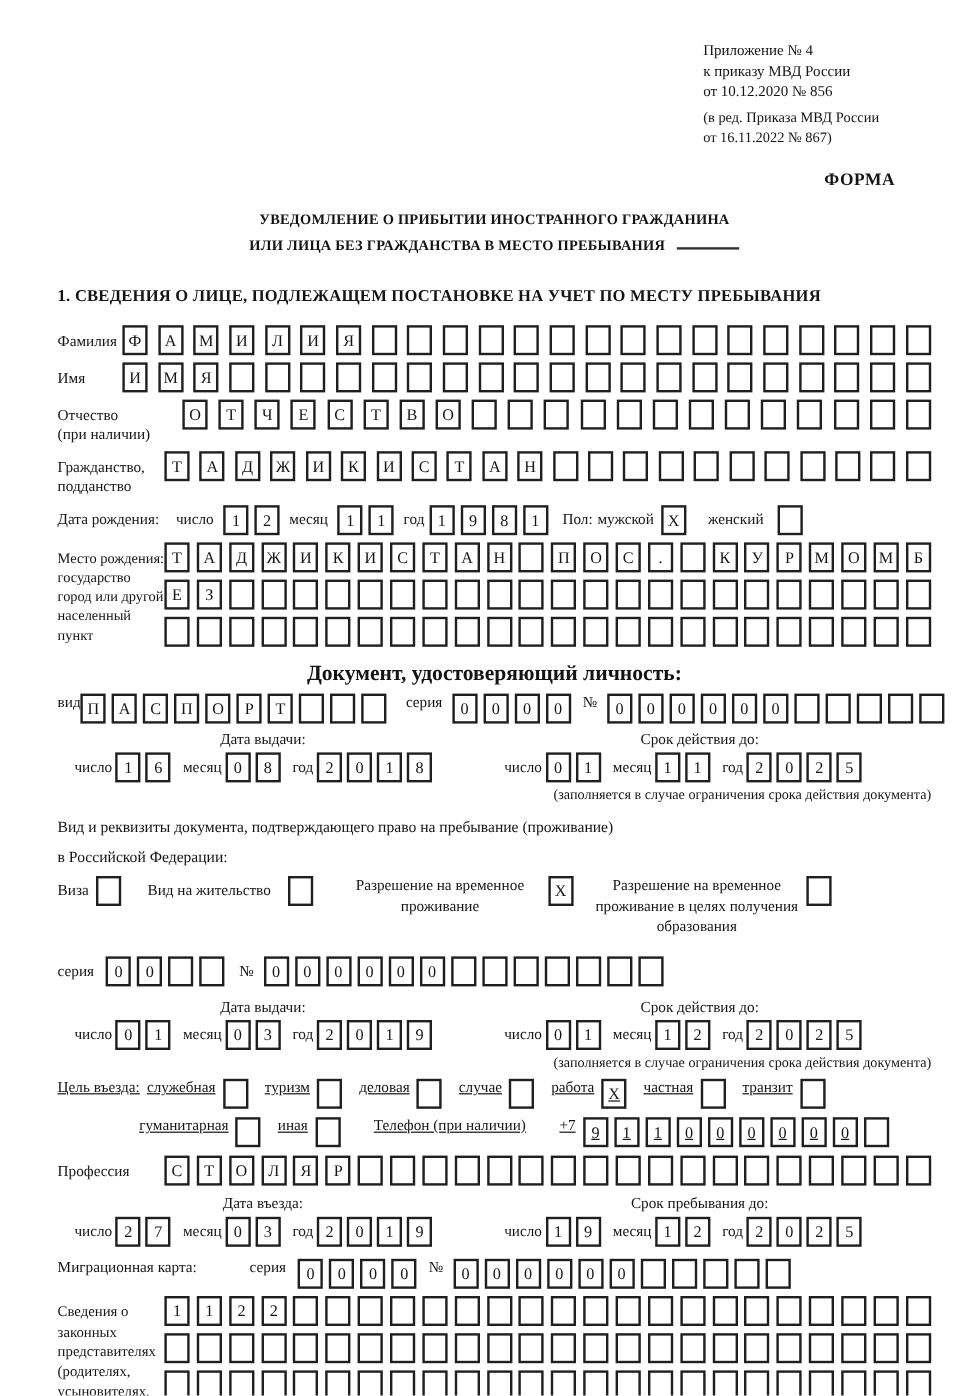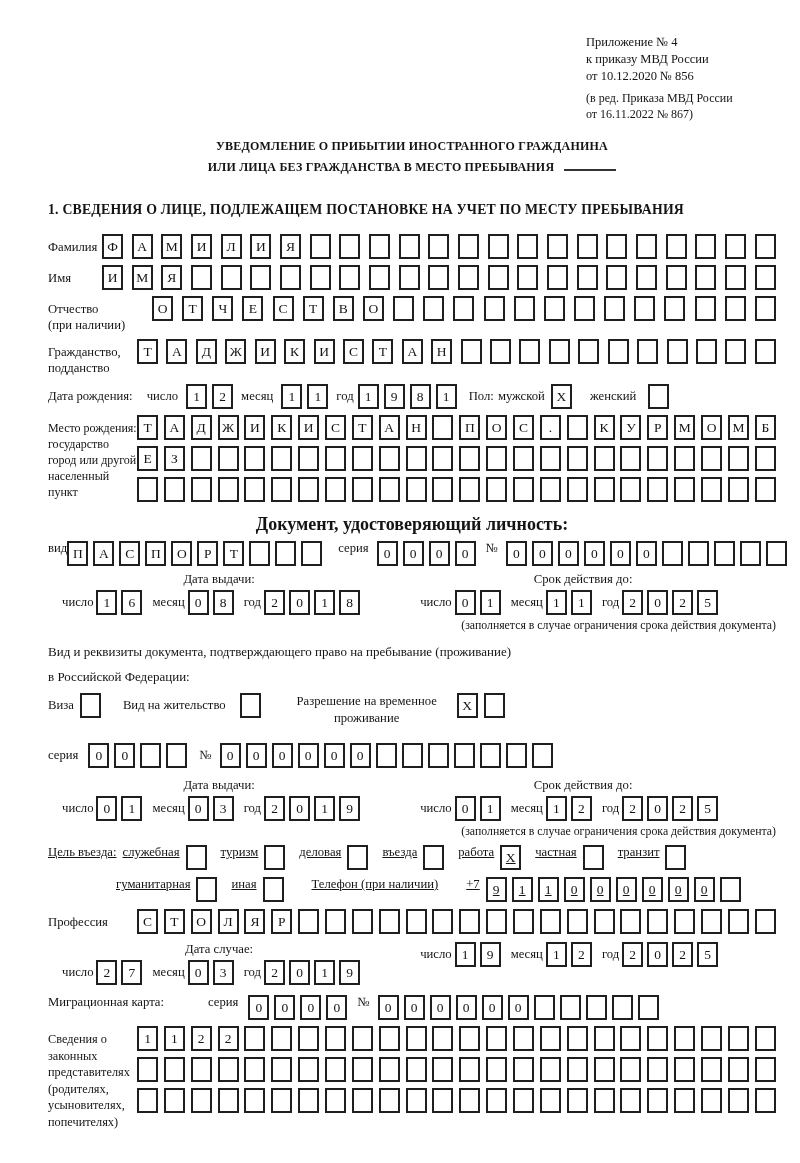--- a/index.html
+++ b/index.html
@@ -61,20 +61,21 @@
 
   <div class="appendix">
     <div>Приложение № 4</div>
     <div>к приказу МВД России</div>
     <div>от 10.12.2020 № 856</div>
     <div class="sub">
       <div>(в ред. Приказа МВД России</div>
       <div>от 16.11.2022 № 867)</div>
     </div>
   </div>
+  <div class="forma">ФОРМА</div>
 
   <div class="title">
     <div>УВЕДОМЛЕНИЕ О ПРИБЫТИИ ИНОСТРАННОГО ГРАЖДАНИНА</div>
     <div><span>ИЛИ ЛИЦА БЕЗ ГРАЖДАНСТВА В МЕСТО ПРЕБЫВАНИЯ</span><span class="blank-line"></span></div>
   </div>
 
   <div class="sec-heading">1. СВЕДЕНИЯ О ЛИЦЕ, ПОДЛЕЖАЩЕМ ПОСТАНОВКЕ НА УЧЕТ ПО МЕСТУ ПРЕБЫВАНИЯ</div>
 
   <div class="frow">
     <div class="flabel" style="width:54px">Фамилия</div>
@@ -412,20 +413,21 @@
         <span class="cell"></span>
       </div>
     <span class="opt-simple" style="margin-left:22px">Вид на жительство</span>
     <div class="cells optbox" style="margin-left:14px">
         <span class="cell"></span>
       </div>
     <div class="opt-multi" style="width:168px;margin-left:22px">Разрешение на временное проживание</div>
     <div class="cells optbox">
         <span class="cell">X</span>
       </div>
+    <div class="opt-multi" style="width:170px;margin-left:18px">Разрешение на временное проживание в целях получения образования</div>
     <div class="cells optbox">
         <span class="cell"></span>
       </div>
   </div>
 
   <div class="frow" style="align-items:center;margin-top:16px">
     <span class="inline-lbl" style="padding-top:0;margin-right:10px">серия</span>
     <div class="cells">
         <span class="cell">0</span>
         <span class="cell">0</span>
@@ -505,21 +507,21 @@
         <span class="cell"></span>
       </div>
     <span class="plab gap">туризм</span>
     <div class="cells">
         <span class="cell"></span>
       </div>
     <span class="plab gap">деловая</span>
     <div class="cells">
         <span class="cell"></span>
       </div>
-    <span class="plab gap">въезда</span>
+    <span class="plab gap">случае</span>
     <div class="cells">
         <span class="cell"></span>
       </div>
     <span class="plab gap">работа</span>
     <div class="cells">
         <span class="cell">X</span>
       </div>
     <span class="plab gap">частная</span>
     <div class="cells">
         <span class="cell"></span>
@@ -580,21 +582,21 @@
         <span class="cell"></span>
         <span class="cell"></span>
         <span class="cell"></span>
         <span class="cell"></span>
         <span class="cell"></span>
       </div>
   </div>
 
   <div class="dates-row" style="margin-top:8px">
     <div class="dcol-left">
-      <div class="dhead">Дата случае:</div>
+      <div class="dhead">Дата въезда:</div>
       <div class="dline" style="padding-left:14px">
         <span class="lab">число</span>
         <div class="grp">
             <span class="cell">2</span>
             <span class="cell">7</span>
           </div>
         <span class="lab">месяц</span>
         <div class="grp">
             <span class="cell">0</span>
             <span class="cell">3</span>
@@ -602,20 +604,21 @@
         <span class="lab">год</span>
         <div class="grp">
             <span class="cell">2</span>
             <span class="cell">0</span>
             <span class="cell">1</span>
             <span class="cell">9</span>
           </div>
       </div>
     </div>
     <div class="dcol-right">
+      <div class="dhead">Срок пребывания до:</div>
       <div class="dline" style="padding-left:30px">
         <span class="lab">число</span>
         <div class="grp">
             <span class="cell">1</span>
             <span class="cell">9</span>
           </div>
         <span class="lab">месяц</span>
         <div class="grp">
             <span class="cell">1</span>
             <span class="cell">2</span>

